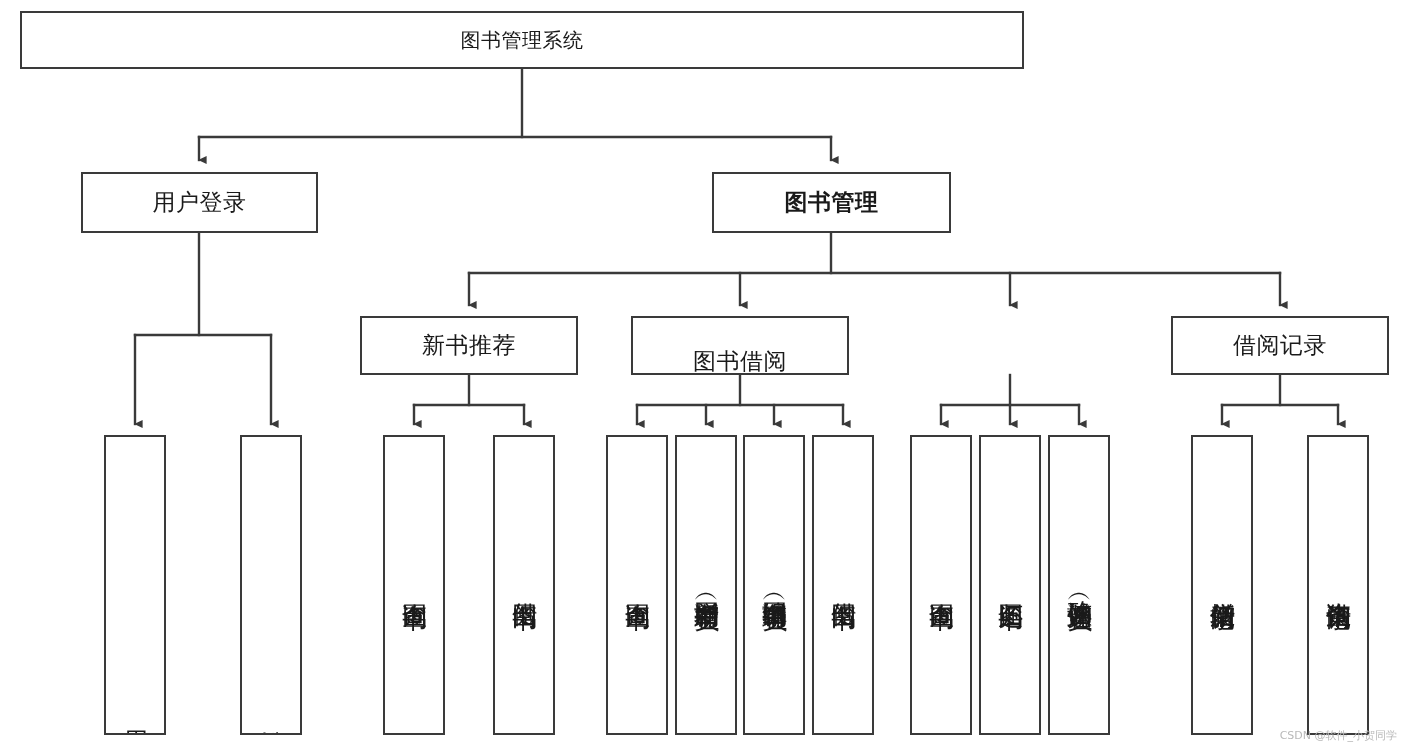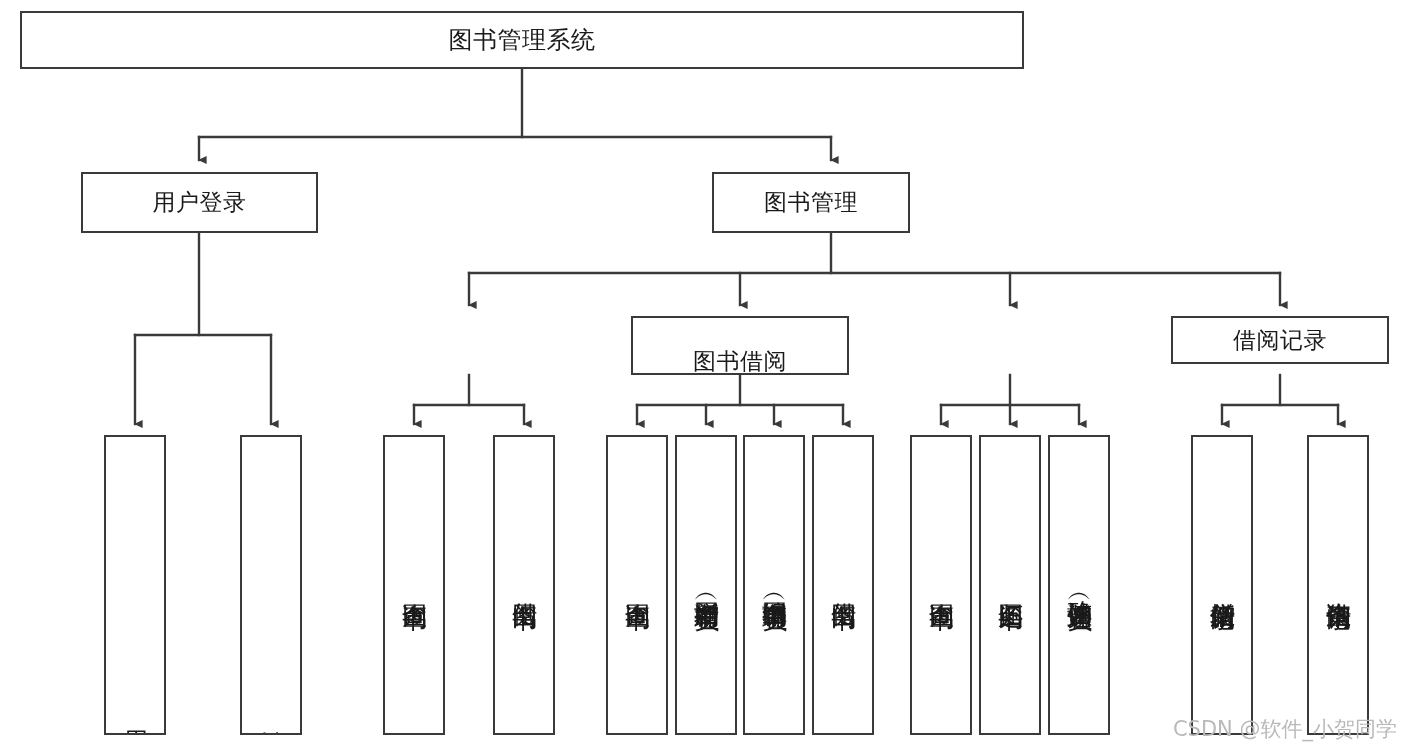--- a/index.html
+++ b/index.html
@@ -41,21 +41,21 @@
     line-height: 1.0;
     white-space: nowrap;
     text-align: center;
   }
   
   .node.horiz .label {
     font-size: 23px;
     letter-spacing: 0.5px;
   }
   .node.root .label {
-    font-size: 24px;
+    font-size: 20px;
   }
   
   .node.vert {
     align-items: center;
     justify-content: center;
   }
   .node.vert .label {
     writing-mode: vertical-rl;
     text-orientation: upright;
     font-size: 25px;
@@ -64,21 +64,21 @@
     white-space: nowrap;
   }
   .node.vert.bottomish {
     align-items: flex-end;
     padding-bottom: 18px;
   }
   #watermark {
     position: absolute;
     right: 8px;
     bottom: 4px;
-    font-size: 21px;
+    font-size: 11px;
     color: #b9b9b9;
     white-space: nowrap;
     font-family: "DejaVu Sans", "Liberation Sans", sans-serif;
   }
 </style>
 </head>
 <body>
 
 <div id="diagram-root">
 
@@ -134,31 +134,34 @@
   </svg>
 
   <div class="node horiz root" style="left:20px; top:11px; width:1004px; height:58px;">
     <span class="label">图书管理系统</span>
   </div>
 
   <div class="node horiz" style="left:81px; top:172px; width:237px; height:61px;">
     <span class="label">用户登录</span>
   </div>
 
-  <div class="node horiz" style="left:712px; top:172px; width:198px; height:61px;">
+  <div class="node horiz" style="left:712px; top:172px; width:239px; height:61px;font-weight:bold;">
     <span class="label">图书管理</span>
   </div>
 
+  <div class="node horiz" style="left:360px; top:316px; width:218px; height:59px;">
+    <span class="label">新书推荐</span>
+  </div>
 
   <div class="node horiz" style="left:631px; top:316px; width:218px; height:59px;align-items:flex-end;">
     <span class="label">图书借阅</span>
   </div>
 
 
-  <div class="node horiz" style="left:1171px; top:316px; width:218px; height:48px;">
+  <div class="node horiz" style="left:1171px; top:316px; width:218px; height:59px;">
     <span class="label">借阅记录</span>
   </div>
 
   <div class="node vert bottomish" style="left:104px; top:435px; width:62px; height:300px;">
     <span class="label">用户登录</span>
   </div>
 
   <div class="node vert bottomish" style="left:240px; top:435px; width:62px; height:300px;">
     <span class="label">注销登录</span>
   </div>

